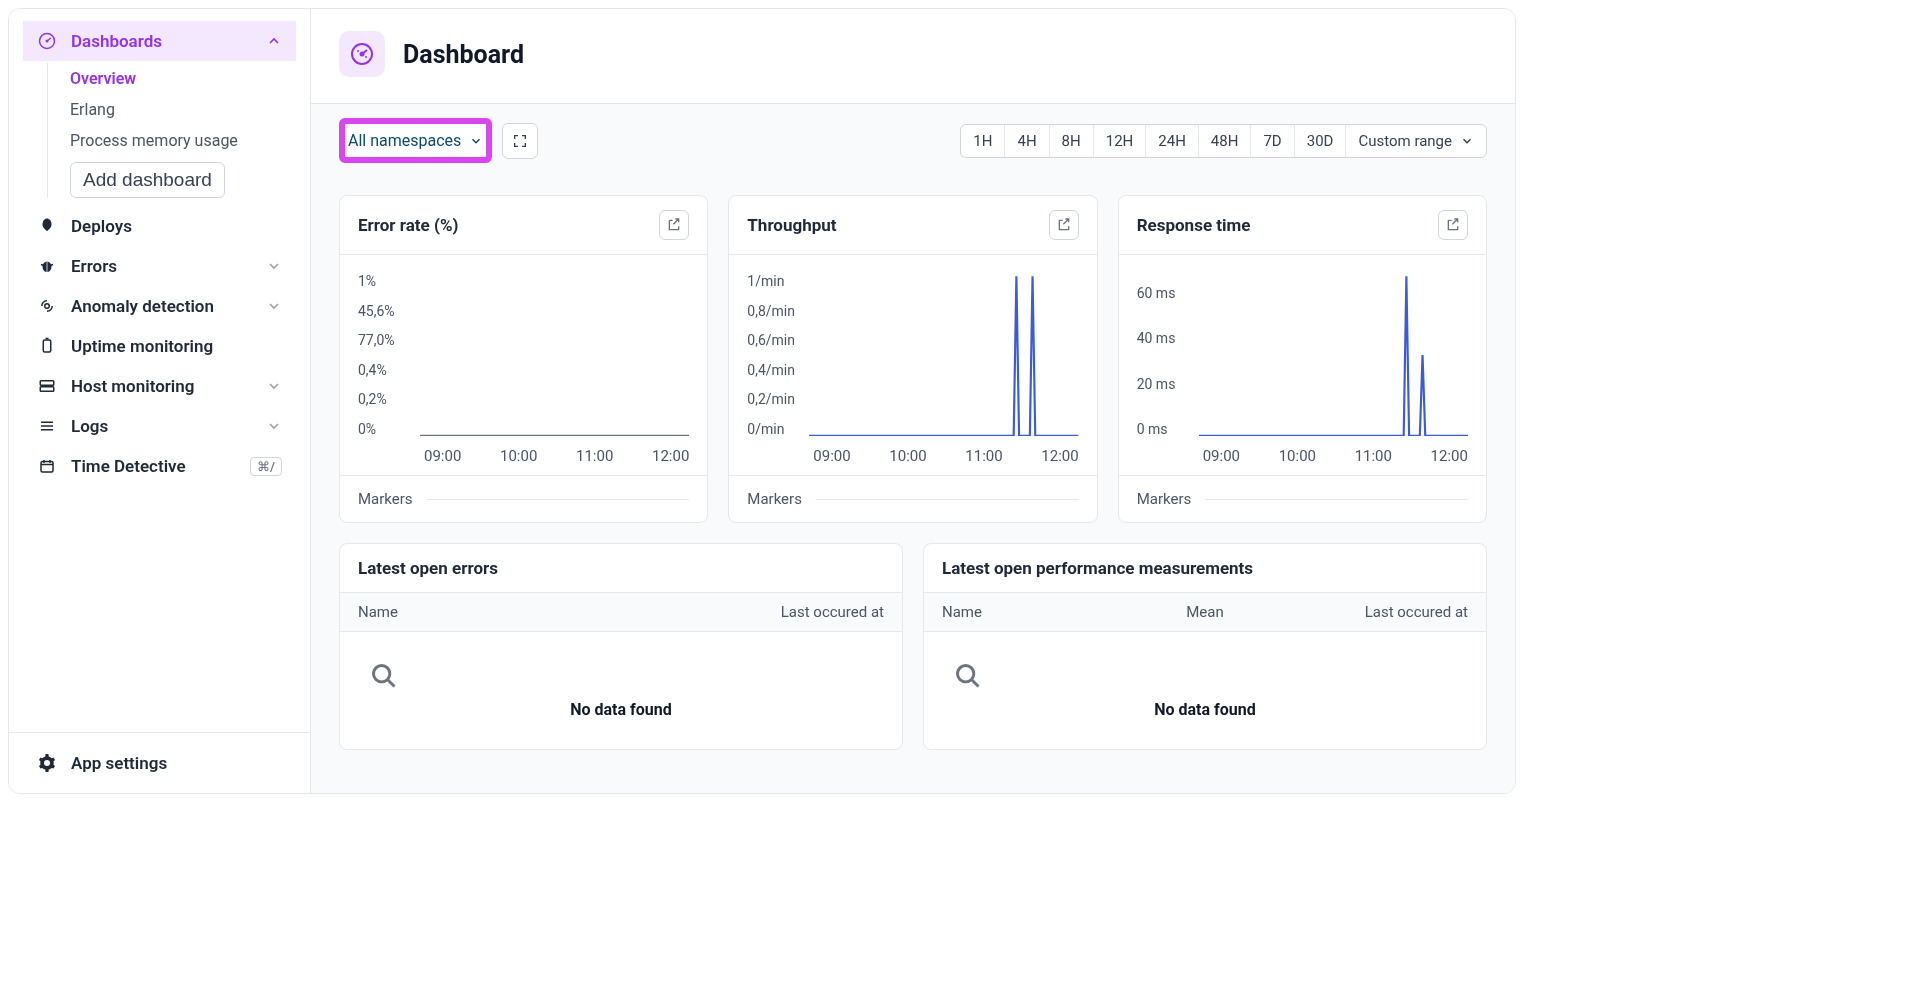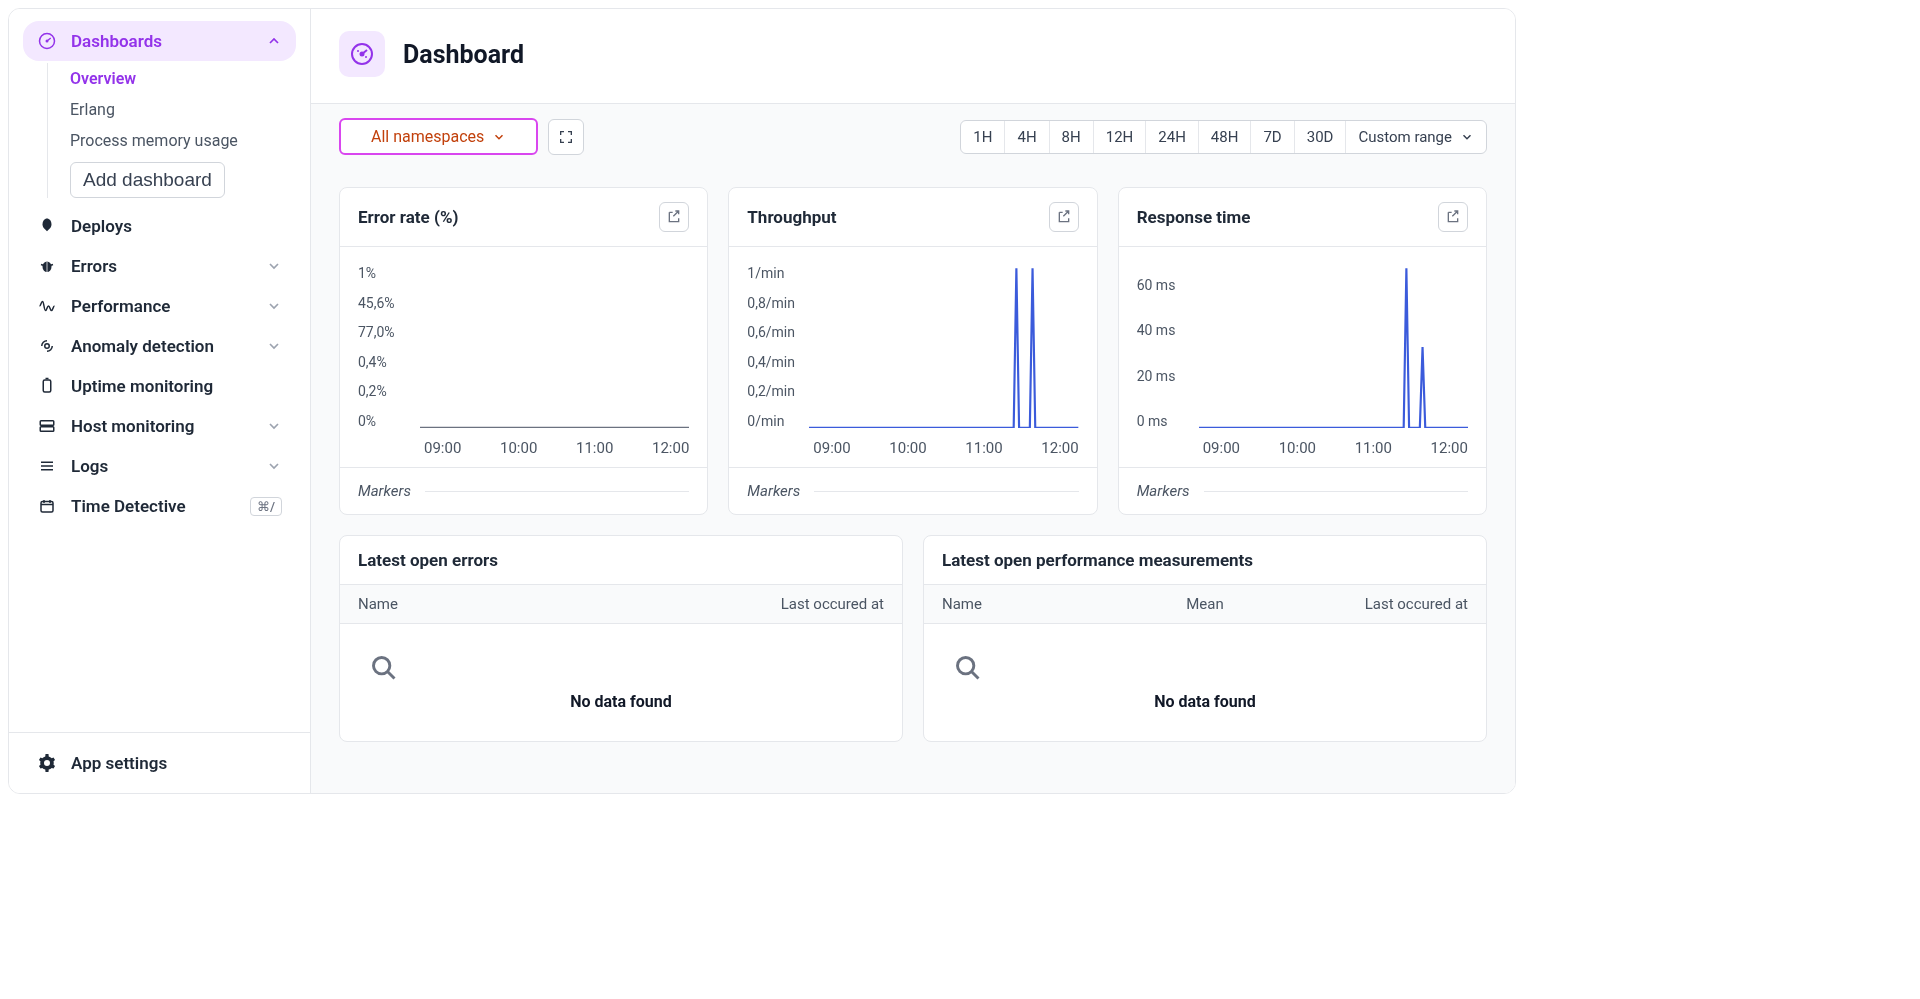--- a/index.html
+++ b/index.html
@@ -4,60 +4,60 @@
 <style>
 * { box-sizing: border-box; margin: 0; padding: 0; }
 body { font-family: -apple-system, BlinkMacSystemFont, "Segoe UI", Roboto, sans-serif; color: #1f2937; background: #fff; }
 .app { display: flex; width: 1508px; height: 786px; border: 1px solid #e5e7eb; border-radius: 12px; overflow: hidden; margin: 8px; }
 
 
 .sidebar { width: 302px; border-right: 1px solid #e5e7eb; display: flex; flex-direction: column; background: #fff; }
 .sidebar-top { flex: 1; padding: 12px 14px; overflow-y: auto; }
 .sidebar-bottom { border-top: 1px solid #e5e7eb; padding: 14px; }
 
-.nav-item { display: flex; align-items: center; gap: 14px; padding: 10px 14px; border-radius: 16px; cursor: pointer; font-size: 17px; font-weight: 600; color: #1f2937; }
+.nav-item { display: flex; align-items: center; gap: 14px; padding: 10px 14px; border-radius: 0; cursor: pointer; font-size: 17px; font-weight: 600; color: #1f2937; }
 .nav-item.active { background: #f3e8ff; color: #9333ea; }
 .nav-item .chevron { margin-left: auto; color: #9ca3af; }
 .nav-item.active .chevron { color: #9333ea; }
 .nav-icon { width: 20px; height: 20px; flex-shrink: 0; display: inline-flex; align-items: center; justify-content: center; }
 .nav-item .kbd { margin-left: auto; border: 1px solid #d1d5db; border-radius: 4px; padding: 1px 6px; font-size: 13px; color: #6b7280; font-weight: 500; }
 
 .subnav { padding-left: 42px; margin-top: 2px; margin-bottom: 8px; border-left: 1px solid #e5e7eb; margin-left: 24px; padding-left: 22px; }
 .subnav-item { padding: 6px 0; font-size: 16px; color: #4b5563; cursor: pointer; }
 .subnav-item.active { color: #9333ea; font-weight: 600; }
 .add-btn { display: inline-block; margin-top: 6px; padding: 6px 12px; border: 1px solid #d1d5db; border-radius: 6px; font-size: 19px; color: #374151; background: #fff; cursor: pointer; }
 
 
 .main { flex: 1; display: flex; flex-direction: column; background: #fff; }
 .header { display: flex; align-items: center; gap: 18px; padding: 22px 28px 26px; }
 .header-icon { width: 46px; height: 46px; border-radius: 10px; background: #f3e8ff; display: flex; align-items: center; justify-content: center; }
 .header-title { font-size: 25px; font-weight: 700; color: #111827; }
 
 .toolbar { display: flex; align-items: center; padding: 14px 28px; border-top: 1px solid #e5e7eb; background: #f9fafb; gap: 10px; }
-.ns-select { display: flex; align-items: center; gap: 8px; border: 2px solid #d946ef; border-radius: 6px; background: #fff; padding: 7px 30px; font-size: 16px; color: #c2410c; cursor: pointer; }
+.ns-select { display: flex; align-items: center; gap: 8px; border: 6px solid #d946ef; border-radius: 6px; background: #fff; padding: 7px 3px; font-size: 16px; color: #0c4a6e; cursor: pointer; }
 .icon-btn { display: flex; align-items: center; justify-content: center; width: 36px; height: 36px; border: 1px solid #d1d5db; border-radius: 6px; background: #fff; cursor: pointer; }
 .time-ranges { margin-left: auto; display: flex; border: 1px solid #d1d5db; border-radius: 6px; overflow: hidden; background: #fff; }
 .time-btn { padding: 7px 12px; font-size: 15px; color: #374151; border-right: 1px solid #e5e7eb; cursor: pointer; }
 .time-btn:last-child { border-right: none; }
 .time-btn.custom { display: flex; align-items: center; gap: 8px; }
 
 .content { padding: 18px 28px; background: #f9fafb; flex: 1; overflow: auto; }
 .row { display: flex; gap: 20px; margin-bottom: 20px; }
 .card { background: #fff; border: 1px solid #e5e7eb; border-radius: 8px; flex: 1; display: flex; flex-direction: column; }
 .card-head { display: flex; align-items: center; justify-content: space-between; padding: 14px 18px; border-bottom: 1px solid #e5e7eb; }
 .card-title { font-size: 17px; font-weight: 700; color: #1f2937; }
 .export-btn { width: 30px; height: 30px; border: 1px solid #d1d5db; border-radius: 6px; display: flex; align-items: center; justify-content: center; cursor: pointer; background: #fff; }
 
 .chart-body { padding: 12px 18px 6px; height: 220px; position: relative; }
 .yaxis { position: absolute; left: 18px; top: 18px; bottom: 38px; display: flex; flex-direction: column; justify-content: space-between; font-size: 14px; color: #4b5563; }
 .xaxis { position: absolute; left: 84px; right: 18px; bottom: 10px; display: flex; justify-content: space-between; font-size: 15px; color: #4b5563; }
 .plot { position: absolute; left: 80px; right: 18px; top: 18px; bottom: 38px; }
 .plot svg { width: 100%; height: 100%; }
 
-.card-foot { border-top: 1px solid #e5e7eb; padding: 14px 18px; display: flex; align-items: center; gap: 14px; font-size: 15px; color: #4b5563; font-style: italic; }
+.card-foot { border-top: 1px solid #e5e7eb; padding: 14px 18px; display: flex; align-items: center; gap: 14px; font-size: 15px; color: #4b5563; }
 .card-foot .line { flex: 1; height: 1px; background: #e5e7eb; }
 
 .table-card .card-head { border-bottom: none; }
 .table-head { display: flex; padding: 10px 18px; border-top: 1px solid #e5e7eb; border-bottom: 1px solid #e5e7eb; background: #f9fafb; font-size: 15px; color: #4b5563; }
 .th { flex: 1; }
 .th.right { text-align: right; }
 .empty { padding: 30px; text-align: center; color: #111827; }
 .empty .mag { color: #6b7280; margin-bottom: 10px; }
 .empty-text { font-size: 16px; font-weight: 700; }
 
@@ -110,33 +110,20 @@
             </svg>
         </span>
         <span>Errors</span>
         <span class="chevron">
           <svg width="16" height="16" viewBox="0 0 24 24" fill="none" stroke="currentColor" stroke-width="2.5">
               <polyline points="6 9 12 15 18 9"></polyline>
             </svg>
         </span>
       </div>
 
-      <div class="nav-item">
-        <span class="nav-icon">
-          <svg width="18" height="18" viewBox="0 0 24 24" fill="none" stroke="currentColor" stroke-width="2">
-              <path d="M2 12c2 0 2-6 4-6s2 12 4 12 2-6 4-6 2 6 4 6 2-6 4-6"></path>
-            </svg>
-        </span>
-        <span>Performance</span>
-        <span class="chevron">
-          <svg width="16" height="16" viewBox="0 0 24 24" fill="none" stroke="currentColor" stroke-width="2.5">
-              <polyline points="6 9 12 15 18 9"></polyline>
-            </svg>
-        </span>
-      </div>
 
       <div class="nav-item">
         <span class="nav-icon">
           <svg width="18" height="18" viewBox="0 0 24 24" fill="none" stroke="currentColor" stroke-width="2">
               <circle cx="12" cy="12" r="3"></circle>
               <path d="M5 12a7 7 0 0 1 7-7M19 12a7 7 0 0 1-7 7"></path>
             </svg>
         </span>
         <span>Anomaly detection</span>
         <span class="chevron">

